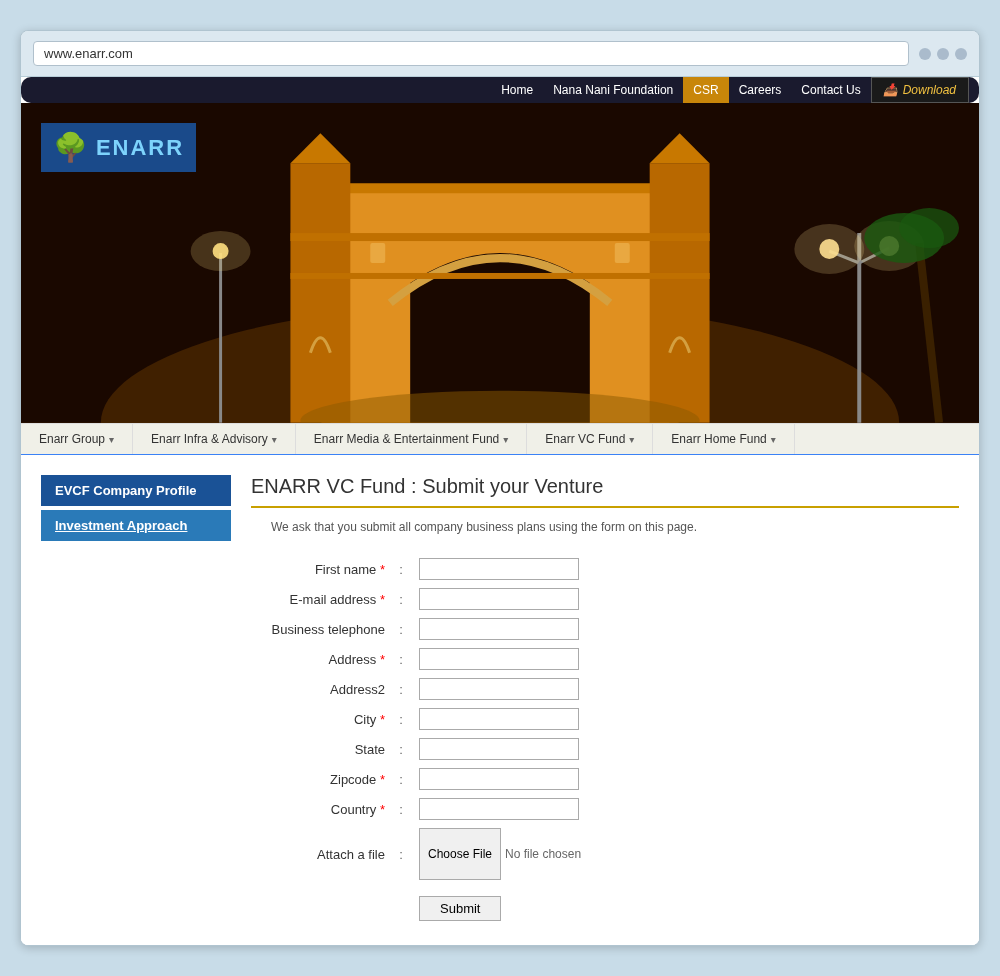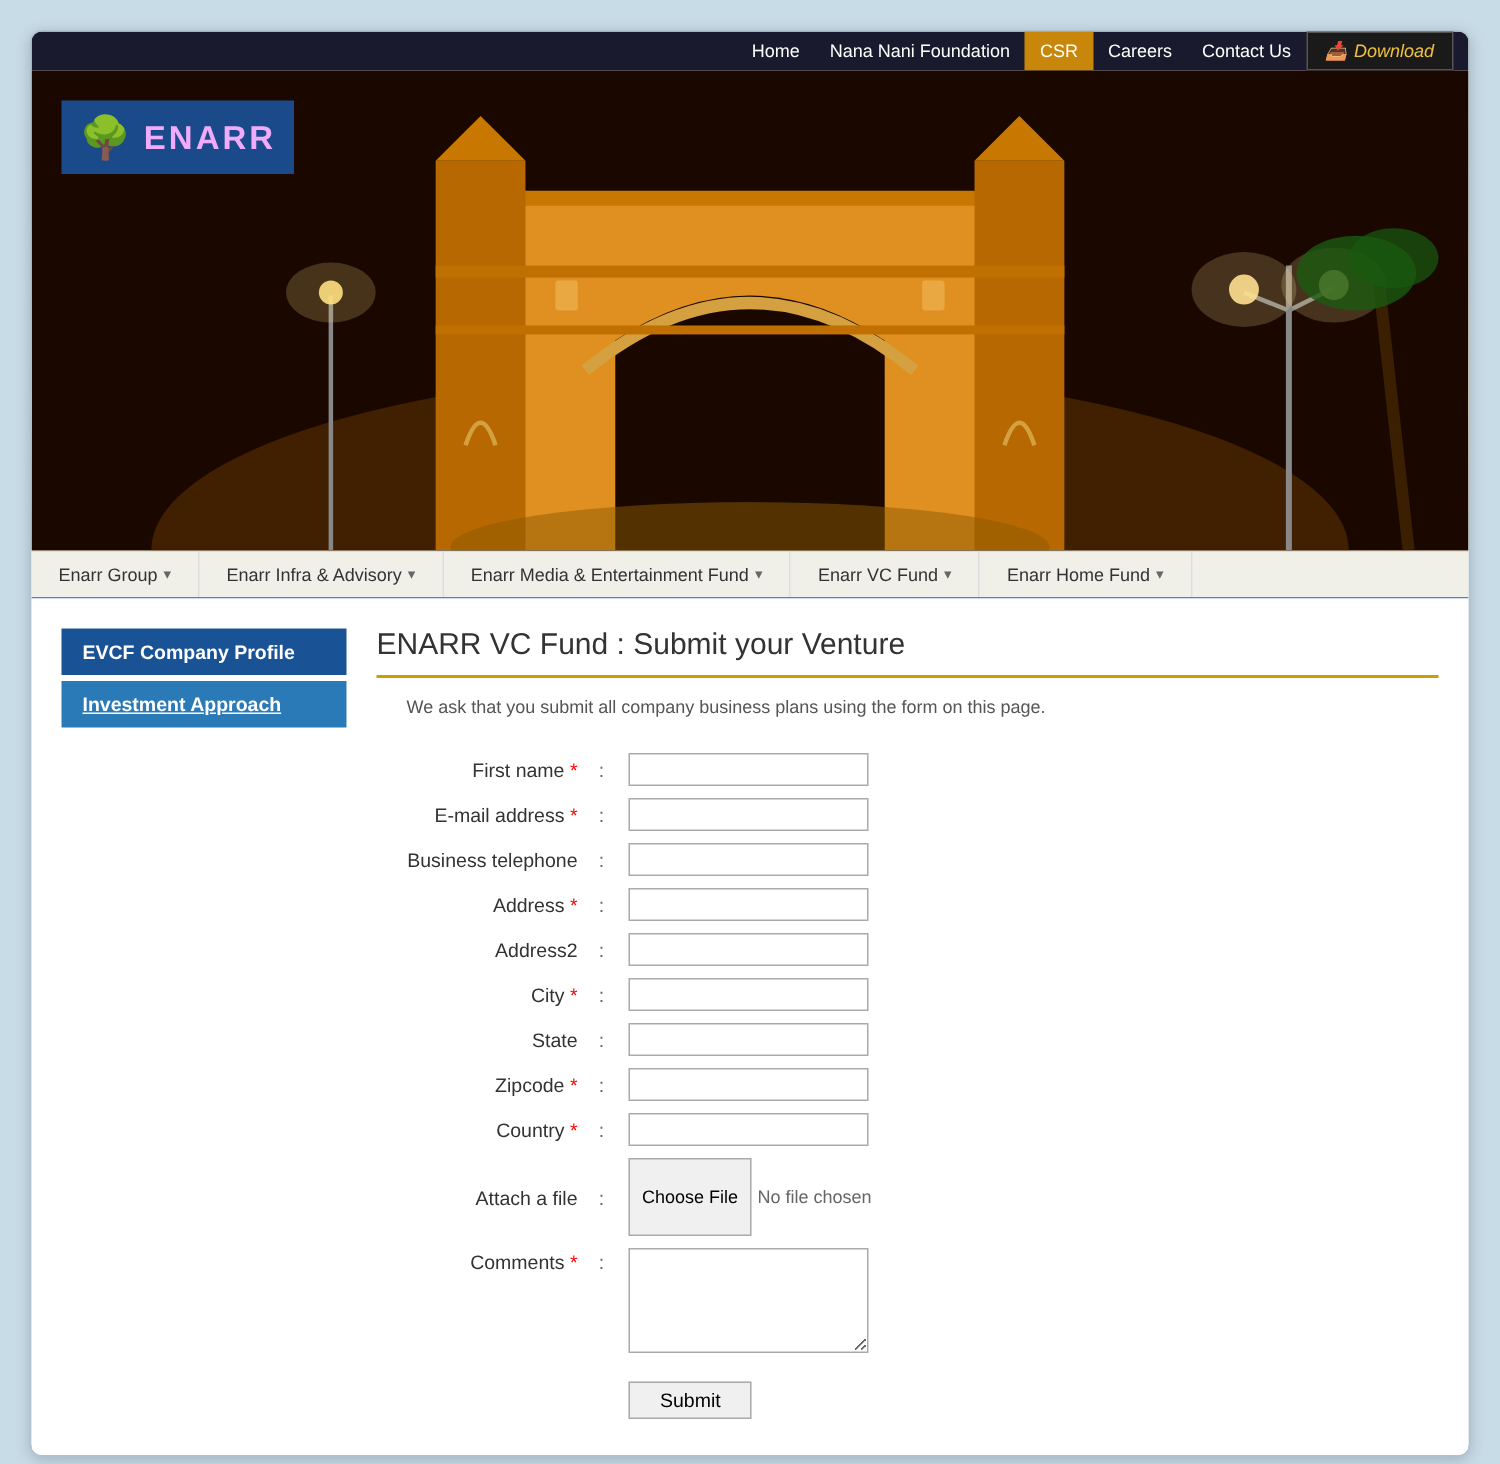--- a/index.html
+++ b/index.html
@@ -51,20 +51,21 @@
     
     .site-content {
       background: white;
     }
     .top-nav {
       background: #1a1a2e;
       display: flex;
       justify-content: flex-end;
       align-items: center;
       padding: 0 10px;
+      border-radius: 10px;
     }
     .top-nav a {
       color: white;
       text-decoration: none;
       font-size: 12px;
       padding: 6px 10px;
       display: inline-block;
     }
     .top-nav a.active {
       background: #c8860a;
@@ -96,21 +97,21 @@
       padding: 8px 12px;
       display: flex;
       align-items: center;
       gap: 8px;
     }
     .logo-tree {
       color: #d4a840;
       font-size: 28px;
     }
     .logo-text {
-      color: #f0abfc;
+      color: #7dd3fc;
       font-size: 22px;
       font-weight: bold;
       letter-spacing: 2px;
     }
     
     .hero-bg {
       width: 100%;
       height: 100%;
     }
     
@@ -246,20 +247,28 @@
       font-size: 13px;
       cursor: pointer;
       margin-top: 8px;
     }
   </style>
 </head>
 <body>
 
 <div class="browser-window">
 
+  <div class="browser-chrome">
+    <input class="address-bar" type="text" value="www.enarr.com" style="">
+    <div class="browser-dots">
+      <div class="dot"></div>
+      <div class="dot"></div>
+      <div class="dot"></div>
+    </div>
+  </div>
 
   <div class="site-content">
 
     <div class="top-nav">
       <a>Home</a>
       <a>Nana Nani Foundation</a>
       <a class="active">CSR</a>
       <a>Careers</a>
       <a>Contact Us</a>
       <a class="download-btn">
@@ -459,29 +468,20 @@
                 </td>
                 <td class="colon-cell">:</td>
                 <td class="input-cell">
                   <div class="file-input-wrapper">
                     <button class="choose-file-btn" type="button">Choose File</button>
                     <span class="no-file-text">No file chosen</span>
                   </div>
                 </td>
               </tr>
 
-              <tr>
-                <td class="label-cell" style="vertical-align:top; padding-top:6px;">
-                  <span>Comments</span> <span class="required">*</span>
-                </td>
-                <td class="colon-cell" style="vertical-align:top; padding-top:6px;">:</td>
-                <td class="input-cell">
-                  <textarea class="form-textarea" style=""></textarea>
-                </td>
-              </tr>
 
               <tr>
                 <td class="label-cell"></td>
                 <td class="colon-cell"></td>
                 <td class="input-cell">
                   <button class="submit-btn" type="submit">Submit</button>
                 </td>
               </tr>
             </tbody>
           </table>

